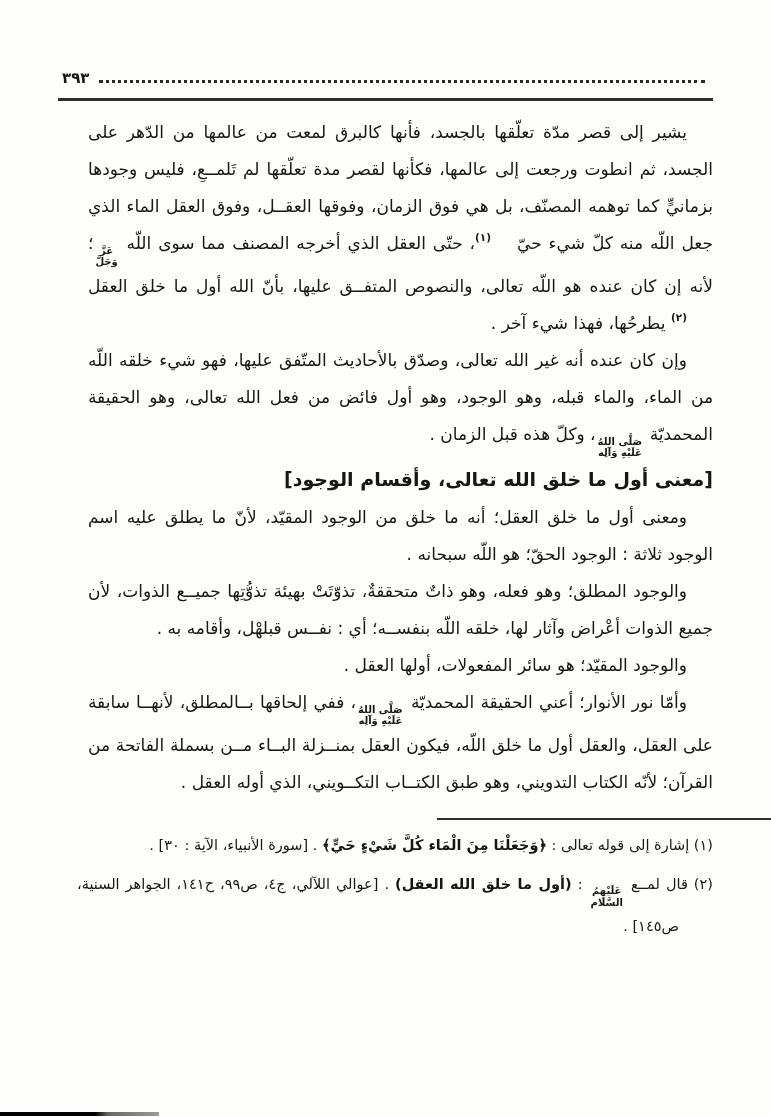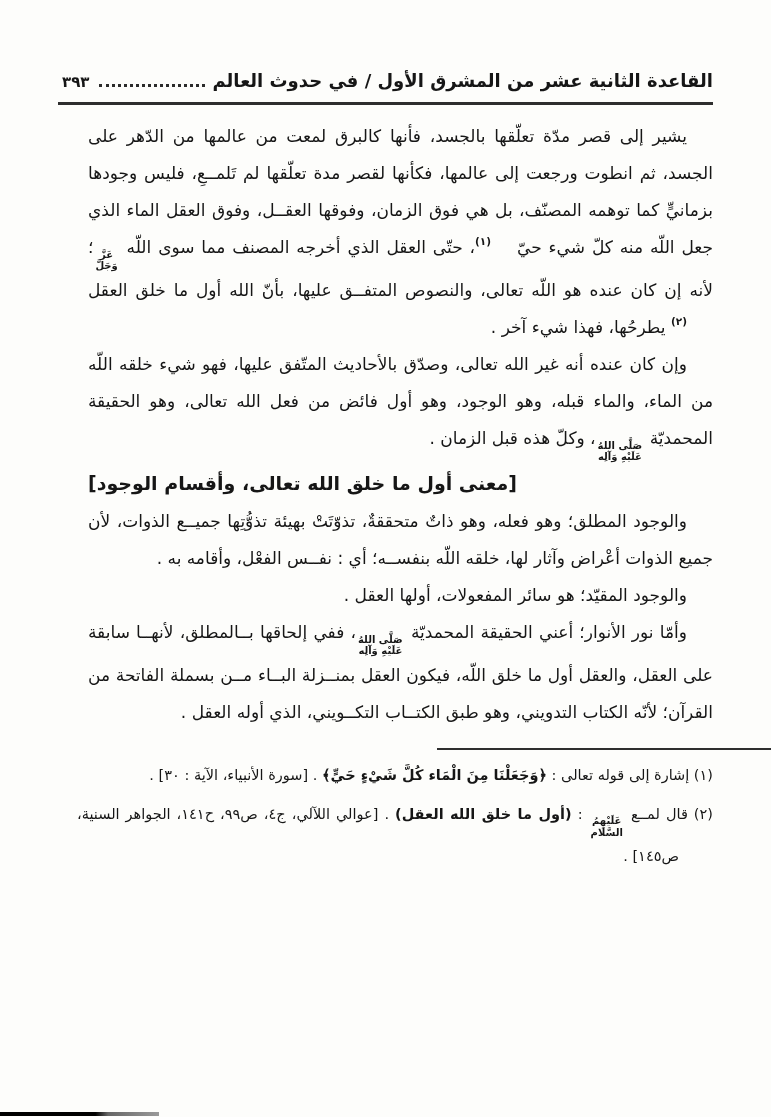--- a/index.html
+++ b/index.html
@@ -32,21 +32,21 @@
   
   .main{
     padding:13px 58px 0 88px;
     font-size:17px;line-height:37px;
     text-align:justify;text-justify:inter-word;
   }
   .main p{margin:0;text-indent:26px;}
   .heading{
     font-weight:bold;font-size:19px;line-height:40px;
     margin:5px 0 1px 0;text-indent:0 !important;
-    text-align:left;
+    text-align:right;
   }
   .sup{
     display:inline-block;font-size:10.5px;font-weight:bold;
     position:relative;top:-8px;line-height:0;
   }
   .hon{
     display:inline-flex;flex-direction:column;align-items:center;
     font-size:10px;font-weight:bold;line-height:1.15;
     vertical-align:-5px;margin:0 2px;text-indent:0;
   }
@@ -75,42 +75,42 @@
     width:159px;height:4px;
     background:linear-gradient(to right,#000 0%,#000 60%,#666 68%,#9a9a9a 100%);
   }
 </style>
 </head>
 <body>
 
 <div class="page">
 
   <div class="header">
-    <span class="header-title">القاعدة الثانية عشر من المشرق الأول / في حدوث العالم</span>
     <span class="leader"></span>
     <span class="page-num">٣٩٣</span>
   </div>
   <div class="rule"></div>
 
   <div class="main">
 
     <p><span>يشير إلى قصر مدّة تعلّقها بالجسد، فأنها كالبرق لمعت من عالمها من الدّهر على الجسد، ثم انطوت ورجعت إلى عالمها، فكأنها لقصر مدة تعلّقها لم تَلمــعِ، فليس وجودها بزمانيٍّ كما توهمه المصنّف، بل هي فوق الزمان، وفوقها العقــل، وفوق العقل الماء الذي جعل اللّه منه كلّ شيء حيّ</span><span class="sup">(١)</span><span>، حتّى العقل الذي أخرجه المصنف مما سوى اللّه </span><span class="hon">
           <span>عَزَّ</span>
           <span>وَجَلَّ</span>
         </span><span>؛ لأنه إن كان عنده هو اللّه تعالى، والنصوص المتفــق عليها، بأنّ الله أول ما خلق العقل</span><span class="sup">(٢)</span><span> يطرحُها، فهذا شيء آخر .</span></p>
 
     <p><span>وإن كان عنده أنه غير الله تعالى، وصدّق بالأحاديث المتّفق عليها، فهو شيء خلقه اللّه من الماء، والماء قبله، وهو الوجود، وهو أول فائض من فعل الله تعالى، وهو الحقيقة المحمديّة </span><span class="hon">
           <span>صَلَّى اللهُ</span>
           <span>عَلَيْهِ وَآلِه</span>
         </span><span>، وكلّ هذه قبل الزمان .</span></p>
 
     <p class="heading">[معنى أول ما خلق الله تعالى، وأقسام الوجود]</p>
 
+    <p>ومعنى أول ما خلق العقل؛ أنه ما خلق من الوجود المقيّد، لأنّ ما يطلق عليه اسم الوجود ثلاثة : الوجود الحقّ؛ هو اللّه سبحانه .</p>
 
-    <p>والوجود المطلق؛ وهو فعله، وهو ذاتٌ متحققةٌ، تذوّتَتْ بهيئة تذوُّتِها جميــع الذوات، لأن جميع الذوات أعْراض وآثار لها، خلقه اللّه بنفســه؛ أي : نفــس الفعْل، وأقامه به .</p>
+    <p>والوجود المطلق؛ وهو فعله، وهو ذاتٌ متحققةٌ، تذوّتَتْ بهيئة تذوُّتِها جميــع الذوات، لأن جميع الذوات أعْراض وآثار لها، خلقه اللّه بنفســه؛ أي : نفــس قبلهْل، وأقامه به .</p>
 
     <p>والوجود المقيّد؛ هو سائر المفعولات، أولها العقل .</p>
 
     <p><span>وأمّا نور الأنوار؛ أعني الحقيقة المحمديّة </span><span class="hon">
           <span>صَلَّى اللهُ</span>
           <span>عَلَيْهِ وَآلِه</span>
         </span><span>، ففي إلحاقها بــالمطلق، لأنهــا سابقة على العقل، والعقل أول ما خلق اللّه، فيكون العقل بمنــزلة البــاء مــن بسملة الفاتحة من القرآن؛ لأنّه الكتاب التدويني، وهو طبق الكتــاب التكــويني، الذي أوله العقل .</span></p>
 
   </div>
 

